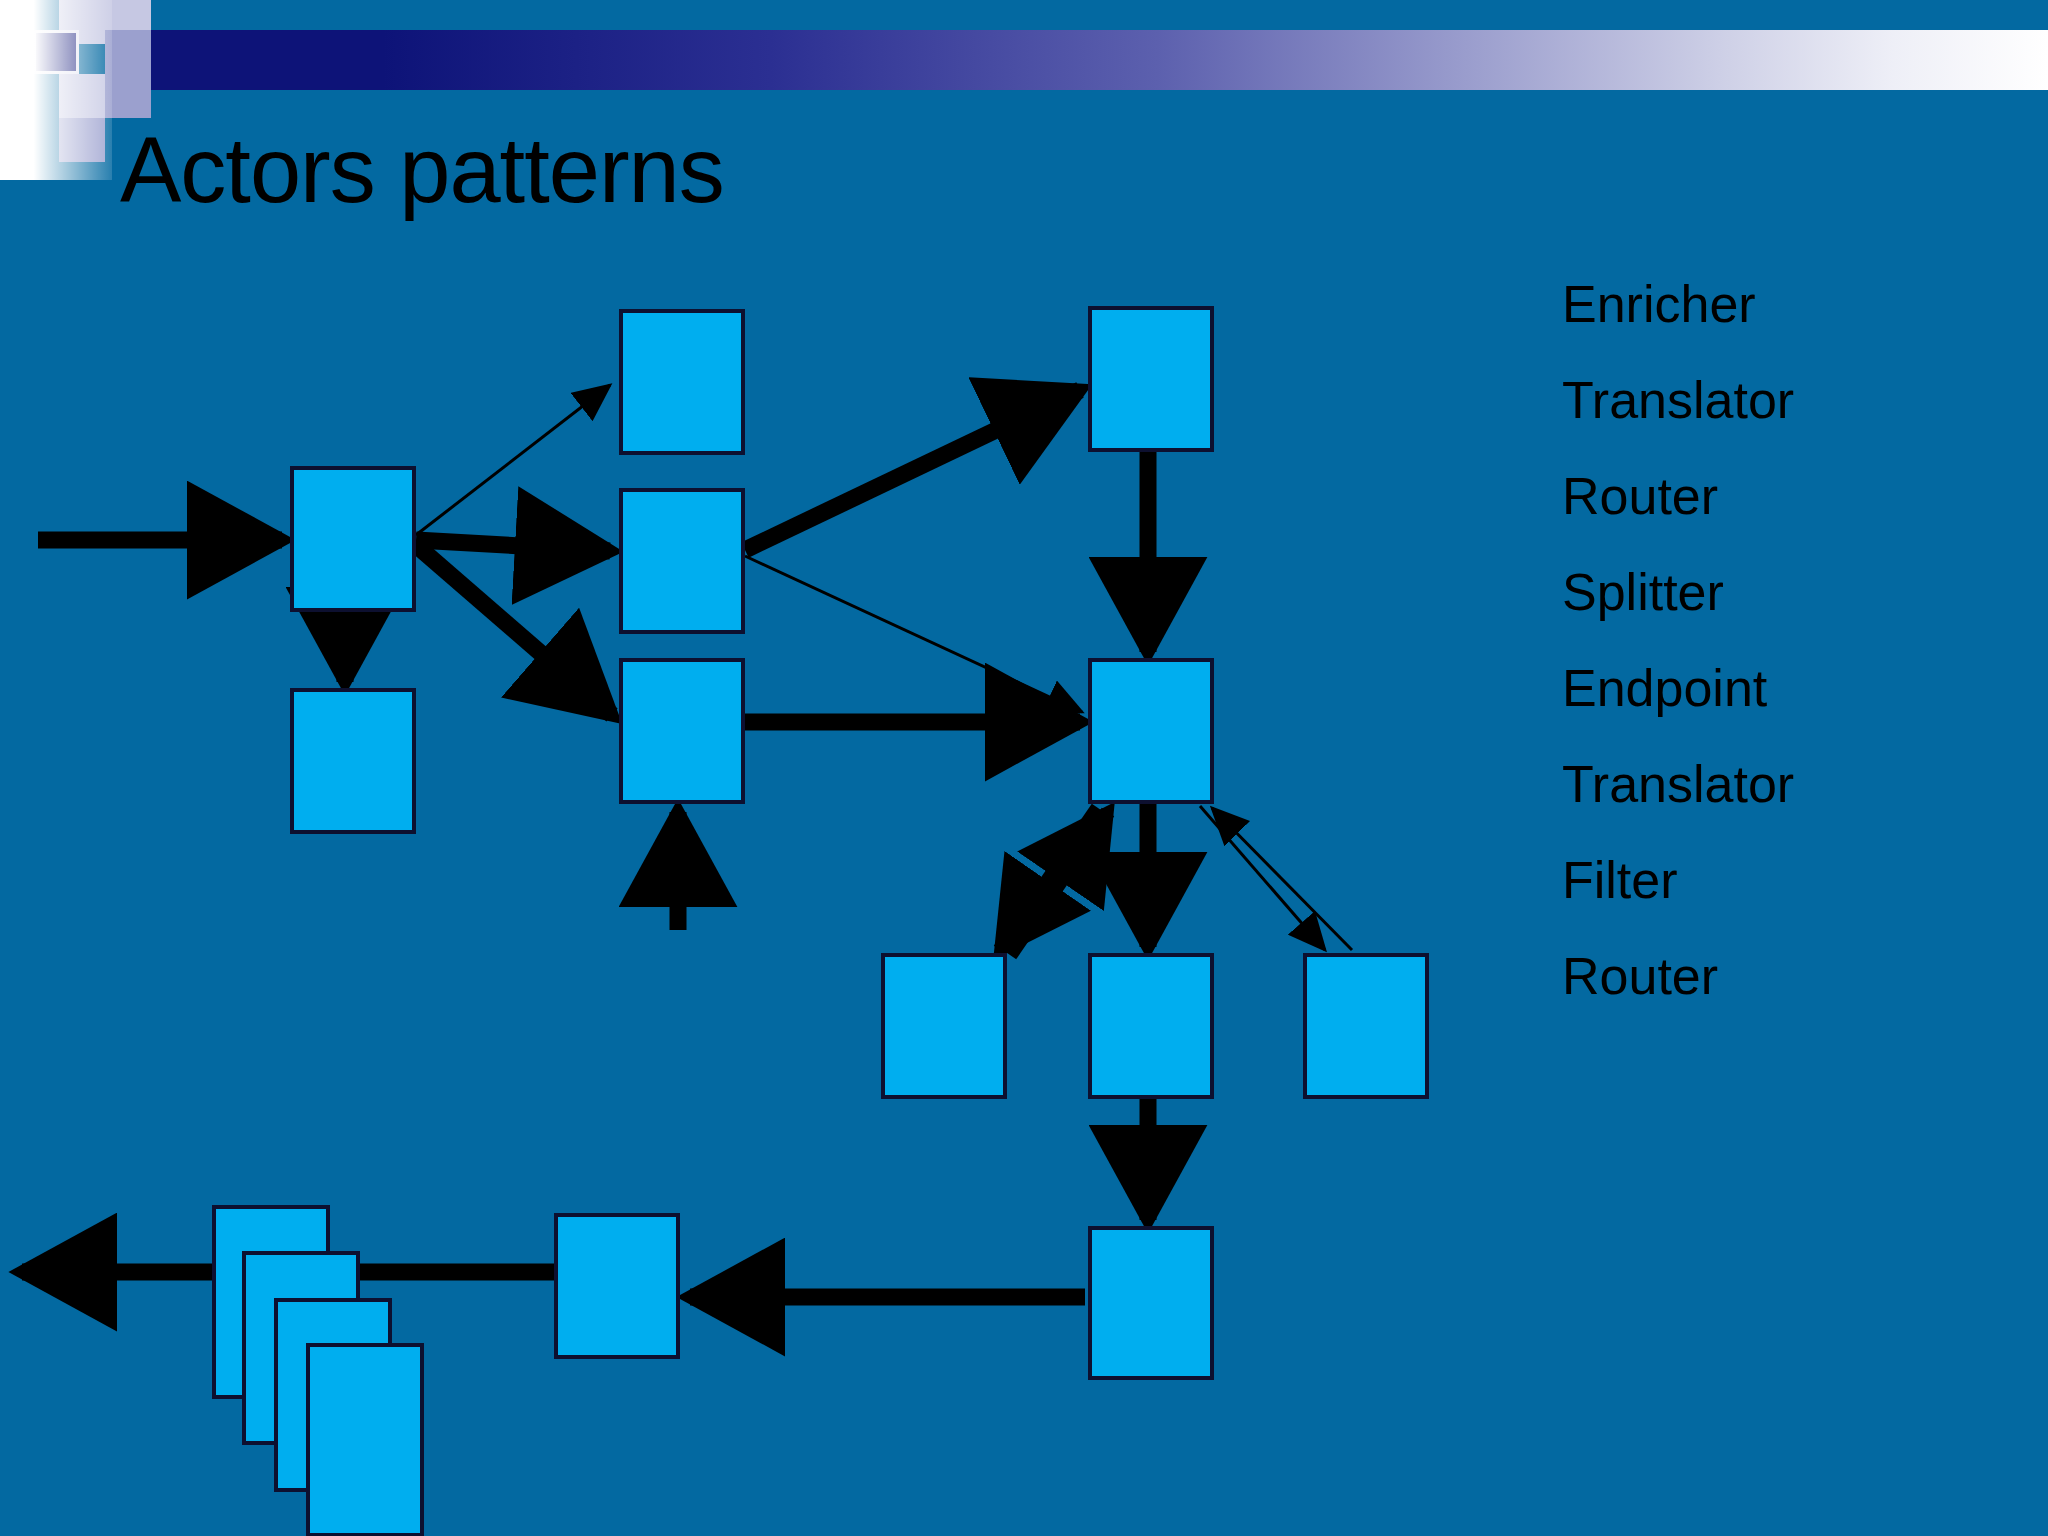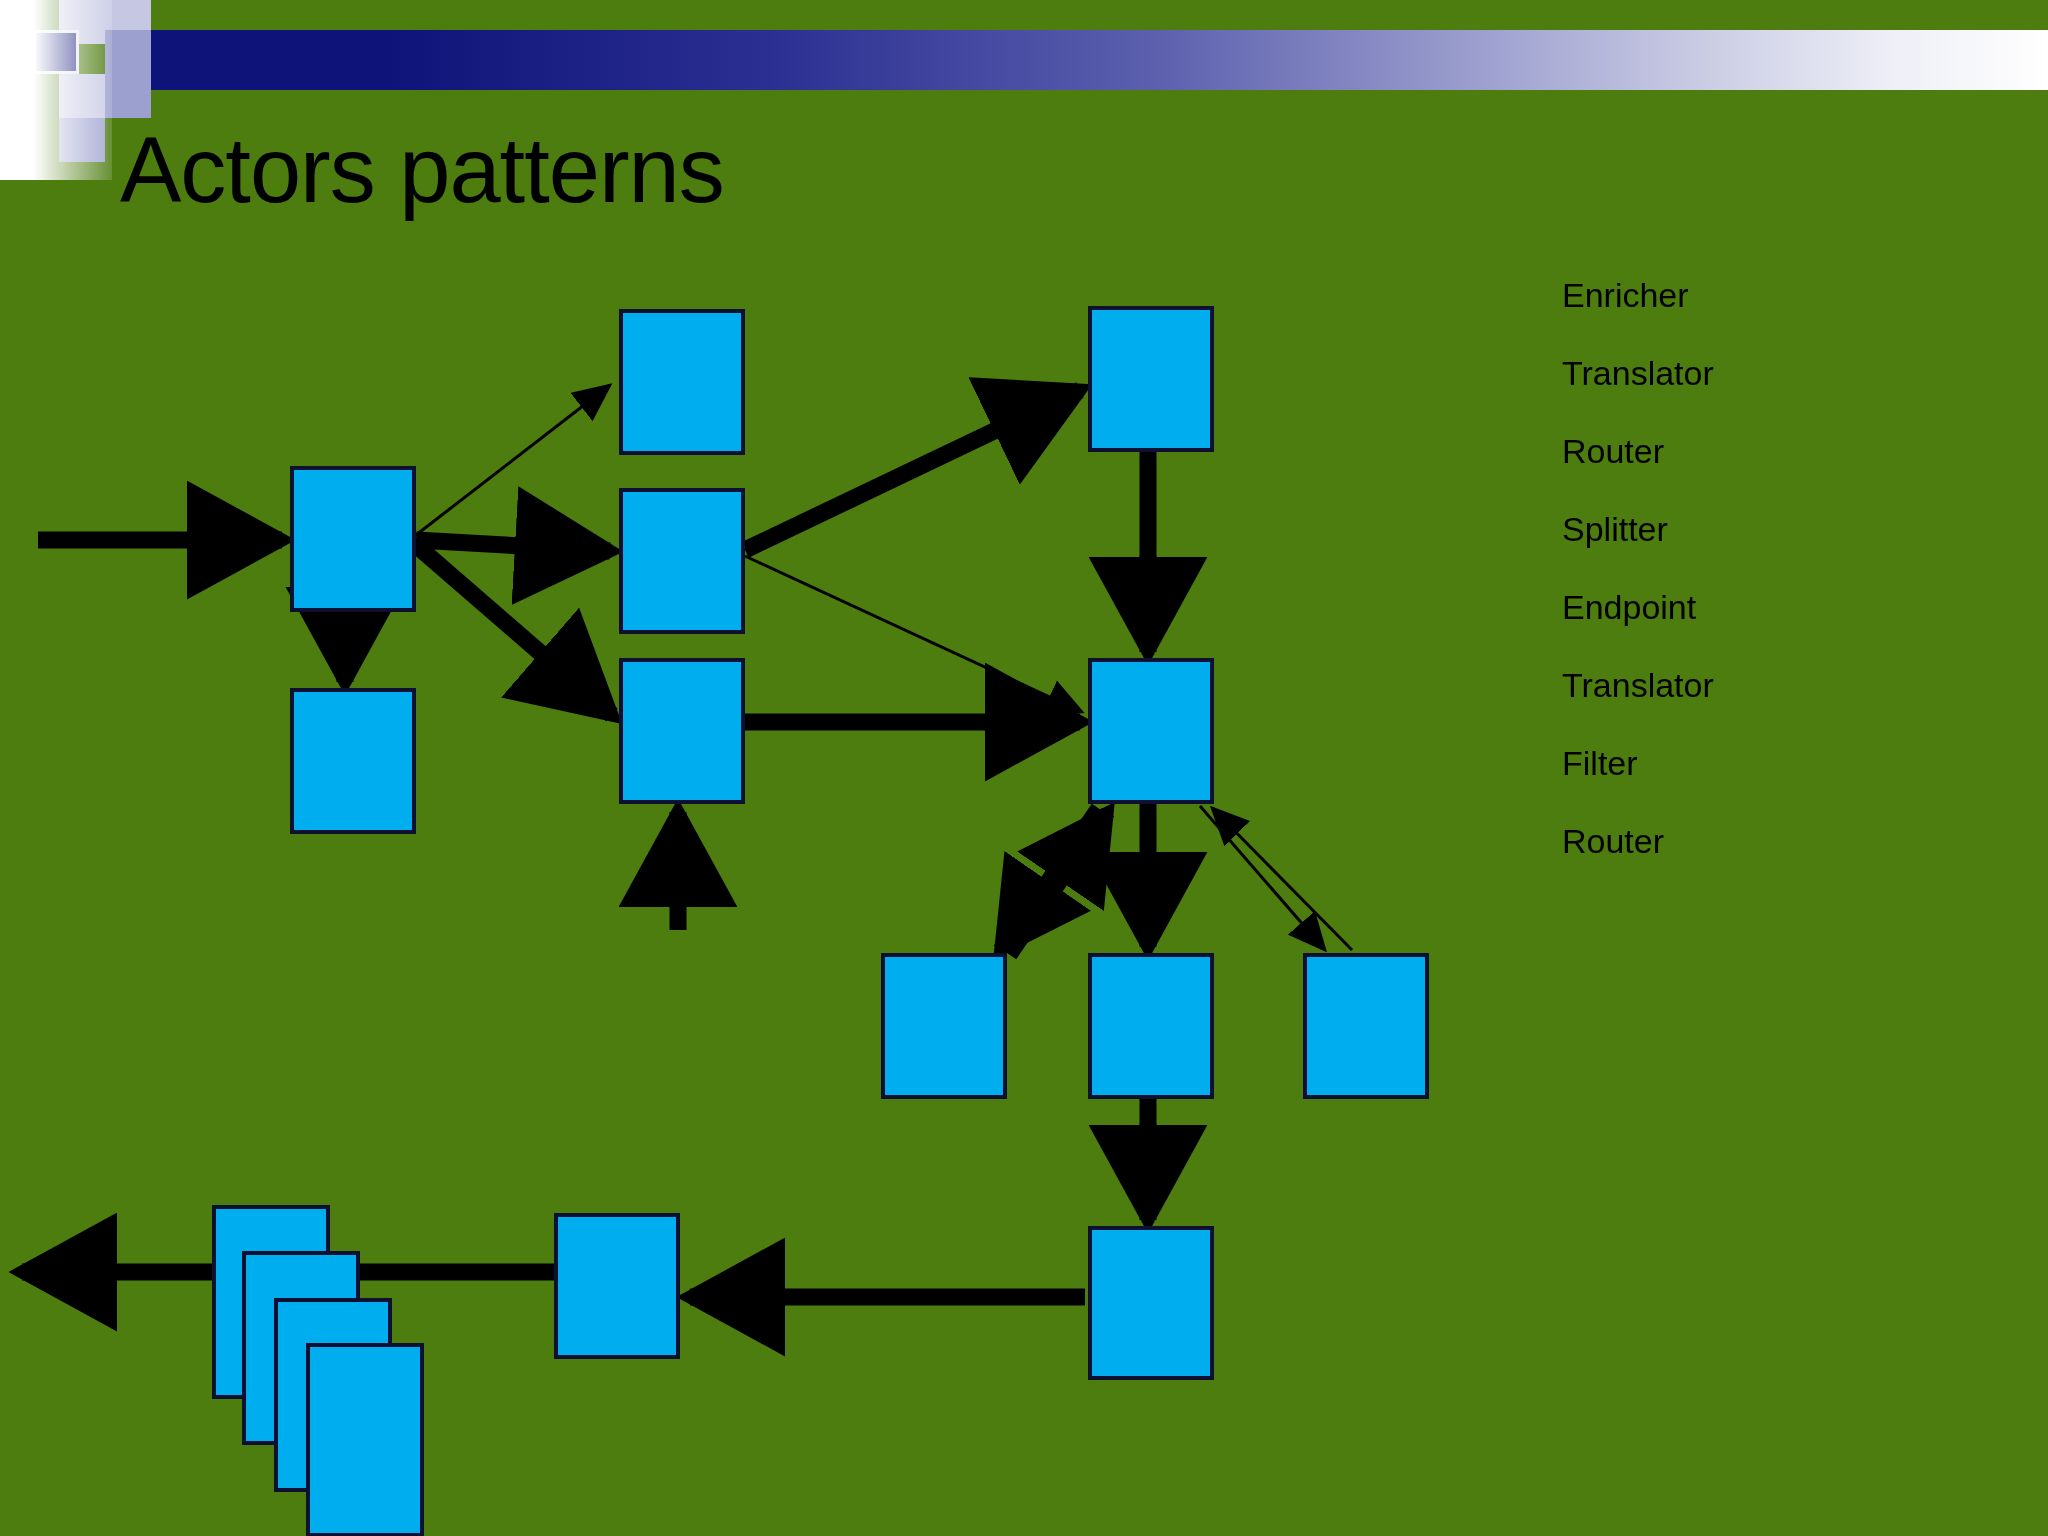--- a/index.html
+++ b/index.html
@@ -8,21 +8,21 @@
     padding: 0;
     background: #ffffff;
   }
   body {
     font-family: "Liberation Sans", sans-serif;
   }
   #slide {
     position: relative;
     width: 2048px;
     height: 1536px;
-    background: #4d7c0f;
+    background: #0369a1;
     overflow: hidden;
   }
 
   
   .hdr-bar {
     position: absolute;
     left: 112px;
     top: 30px;
     width: 1936px;
     height: 60px;
@@ -74,21 +74,21 @@
   }
 
   
   .pattern-list {
     position: absolute;
     left: 1562px;
     top: 278px;
     width: 470px;
   }
   .pattern-item {
-    font-size: 34px;
+    font-size: 52px;
     color: #000000;
     line-height: 1;
     margin-bottom: 44px;
     white-space: nowrap;
   }
 
   
   .diagram {
     position: absolute;
     left: 0;

